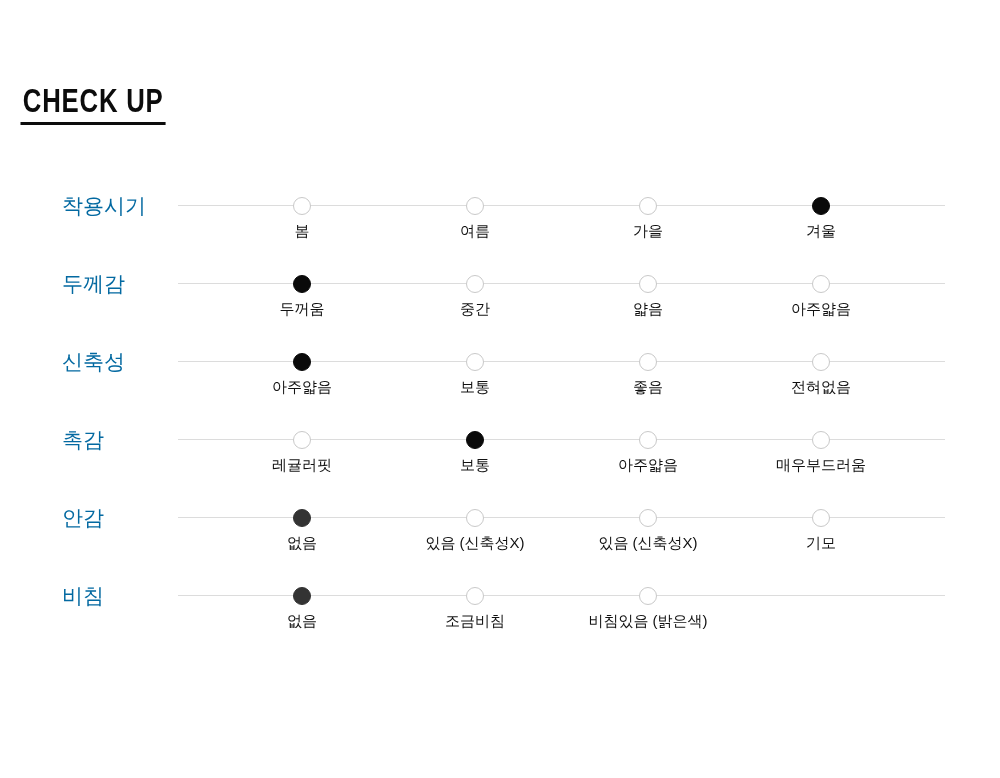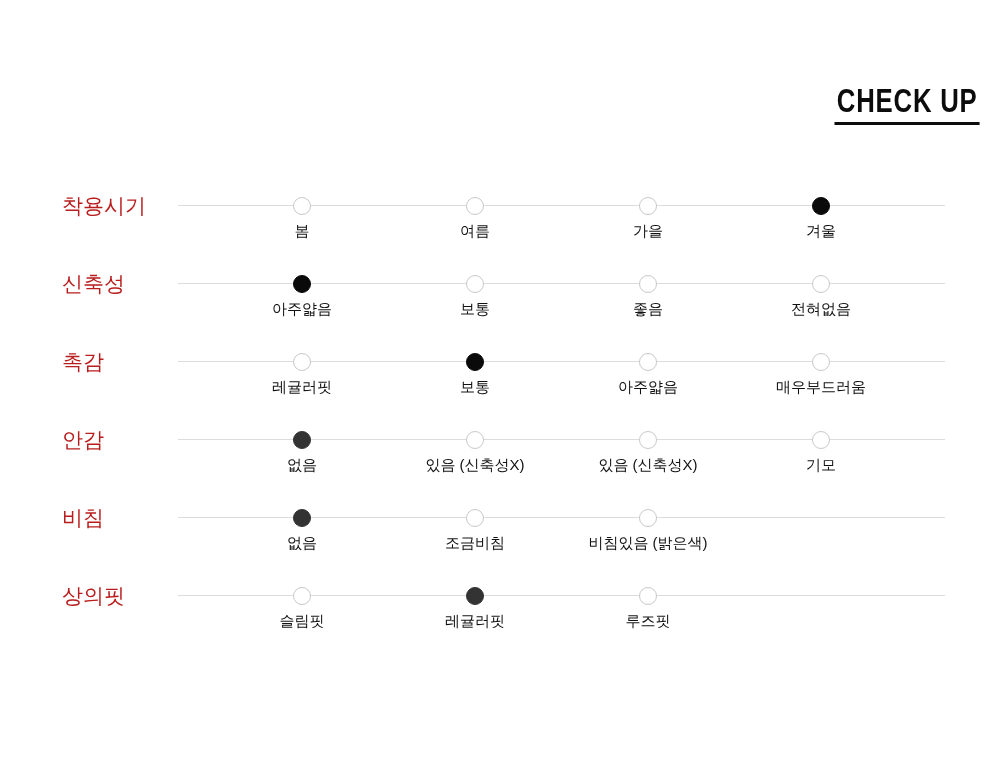--- a/index.html
+++ b/index.html
@@ -6,21 +6,21 @@
   .canvas{
     position:relative;
     width:1000px;height:778px;
     background:#ffffff;
     font-family:"Liberation Sans","DejaVu Sans",sans-serif;
     color:#111111;
     overflow:hidden;
   }
   .title-wrap{
     position:absolute;top:84px;left:0;right:0;
-    text-align:right;
+    text-align:left;
   }
   .title{
     display:inline-block;
     font-size:33px;
     font-weight:bold;
     letter-spacing:1px;
     color:#0c0c0c;
     transform:scaleX(0.78);
     border-bottom:3px solid #0c0c0c;
     padding:0 3px 5px 3px;
@@ -32,21 +32,21 @@
   .row{
     position:relative;
     height:78px;
   }
   .row-label{
     position:absolute;
     left:62px;top:25px;
     width:104px;
     font-size:21px;
     line-height:1.2;
-    color:#b91c1c;
+    color:#0369a1;
     text-align:justify;
     text-align-last:justify;
     -moz-text-align-last:justify;
     white-space:normal;
   }
   .track-line{
     position:absolute;
     left:178px;
     width:767px;
     top:37px;
@@ -103,20 +103,44 @@
     <span class="dot" style="background: rgb(255, 255, 255); border-color: rgb(201, 201, 201);"></span>
     <span class="opt-label">가을</span>
   </div>
 
   <div class="option" style="left: 821px;">
     <span class="dot" style="background: rgb(10, 10, 10); border-color: rgb(10, 10, 10);"></span>
     <span class="opt-label">겨울</span>
   </div>
 </div>
 
+  <div class="row">
+    <div class="row-label">두께감</div>
+    <div class="track-line"></div>
+
+  <div class="option" style="left: 302px;">
+    <span class="dot" style="background: rgb(10, 10, 10); border-color: rgb(10, 10, 10);"></span>
+    <span class="opt-label">두꺼움</span>
+  </div>
+
+  <div class="option" style="left: 475px;">
+    <span class="dot" style="background: rgb(255, 255, 255); border-color: rgb(201, 201, 201);"></span>
+    <span class="opt-label">중간</span>
+  </div>
+
+  <div class="option" style="left: 648px;">
+    <span class="dot" style="background: rgb(255, 255, 255); border-color: rgb(201, 201, 201);"></span>
+    <span class="opt-label">얇음</span>
+  </div>
+
+  <div class="option" style="left: 821px;">
+    <span class="dot" style="background: rgb(255, 255, 255); border-color: rgb(201, 201, 201);"></span>
+    <span class="opt-label">아주얇음</span>
+  </div>
+</div>
 
   <div class="row">
     <div class="row-label">신축성</div>
     <div class="track-line"></div>
 
   <div class="option" style="left: 302px;">
     <span class="dot" style="background: rgb(10, 10, 10); border-color: rgb(10, 10, 10);"></span>
     <span class="opt-label">아주얇음</span>
   </div>
 
@@ -199,33 +223,14 @@
     <span class="dot" style="background: rgb(255, 255, 255); border-color: rgb(201, 201, 201);"></span>
     <span class="opt-label">조금비침</span>
   </div>
 
   <div class="option" style="left: 648px;">
     <span class="dot" style="background: rgb(255, 255, 255); border-color: rgb(201, 201, 201);"></span>
     <span class="opt-label">비침있음 (밝은색)</span>
   </div>
 </div>
 
-  <div class="row">
-    <div class="row-label">상의핏</div>
-    <div class="track-line"></div>
-
-  <div class="option" style="left: 302px;">
-    <span class="dot" style="background: rgb(255, 255, 255); border-color: rgb(201, 201, 201);"></span>
-    <span class="opt-label">슬림핏</span>
-  </div>
-
-  <div class="option" style="left: 475px;">
-    <span class="dot" style="background: rgb(51, 51, 51); border-color: rgb(51, 51, 51);"></span>
-    <span class="opt-label">레귤러핏</span>
-  </div>
-
-  <div class="option" style="left: 648px;">
-    <span class="dot" style="background: rgb(255, 255, 255); border-color: rgb(201, 201, 201);"></span>
-    <span class="opt-label">루즈핏</span>
-  </div>
-</div>
 </div>
 </div>
 
 </body></html>

